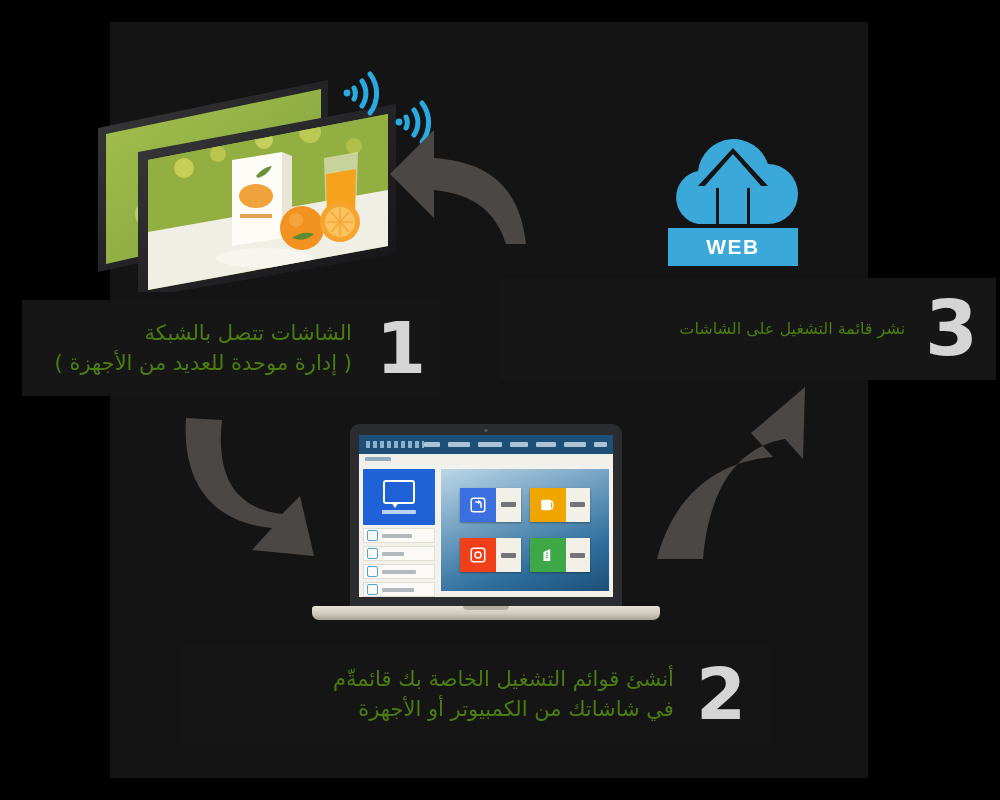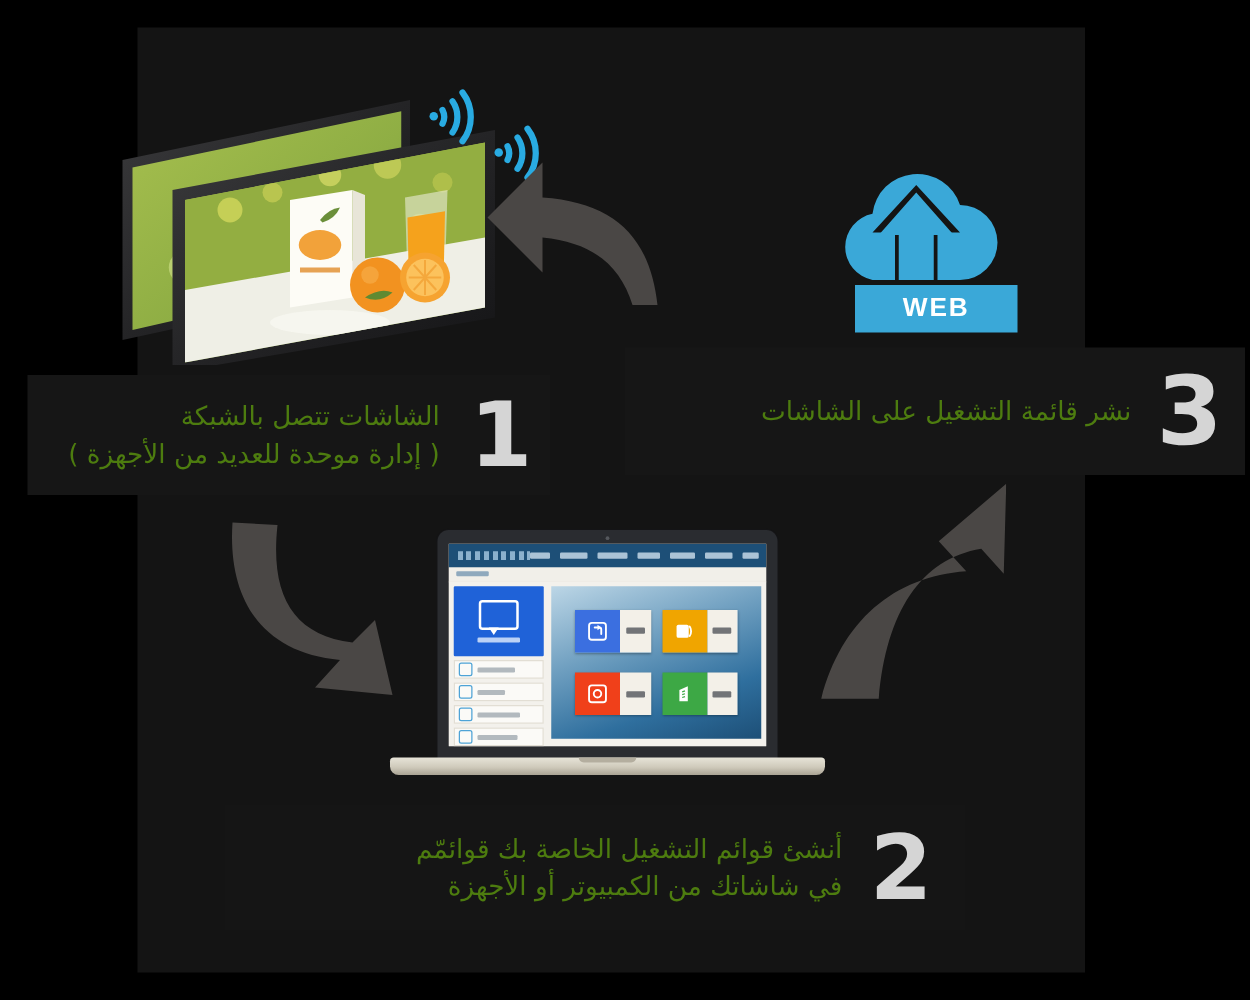--- a/index.html
+++ b/index.html
@@ -40,35 +40,35 @@
   }
   #band-1 .num{font-size:72px;margin-left:18px;margin-right:4px;}
   #band-1 .txt{font-size:21px;padding-right:6px;}
 
   
   #band-3{
     left:500px;top:278px;width:488px;height:102px;
     padding:0 8px 0 0;
   }
   #band-3 .num{font-size:76px;margin-left:16px;margin-right:10px;}
-  #band-3 .txt{font-size:21px;padding-right:4px;}
+  #band-3 .txt{font-size:16px;padding-right:4px;}
 
   
   #band-2{
     left:180px;top:644px;width:578px;height:100px;
     padding:0 14px 0 0;background:#151515;
   }
   #band-2 .num{font-size:72px;margin-left:22px;margin-right:12px;}
   #band-2 .txt{font-size:21px;}
 
   
   #web-badge{position:absolute;left:664px;top:128px;width:138px;height:140px;}
   #web-badge .cloudsvg{position:absolute;left:0;top:0;width:138px;height:102px;}
   #web-badge .weblabel{
-    position:absolute;left:20px;top:100px;width:130px;height:38px;
+    position:absolute;left:4px;top:100px;width:130px;height:38px;
     background:#3aa8d8;color:#fff;font-size:21px;font-weight:700;
     letter-spacing:1.5px;display:flex;align-items:center;justify-content:center;
     font-family:"Liberation Sans",sans-serif;direction:ltr;
   }
 
   
   #screens{position:absolute;left:96px;top:62px;width:360px;height:230px;}
   #screens svg{display:block;}
 
   
@@ -415,18 +415,18 @@
   <div class="band nosel" id="band-3">
     <span class="num">3</span>
     <span class="txt">
       <span>نشر قائمة التشغيل على الشاشات</span>
     </span>
   </div>
 
   <div class="band nosel" id="band-2">
     <span class="num">2</span>
     <span class="txt">
-      <span>أنشئ قوائم التشغيل الخاصة بك قوائمّم</span>
+      <span>أنشئ قوائم التشغيل الخاصة بك قائمةّم</span>
       <span class="l2">في شاشاتك من الكمبيوتر أو الأجهزة</span>
     </span>
   </div>
 
 </div>
 
 </body></html>

